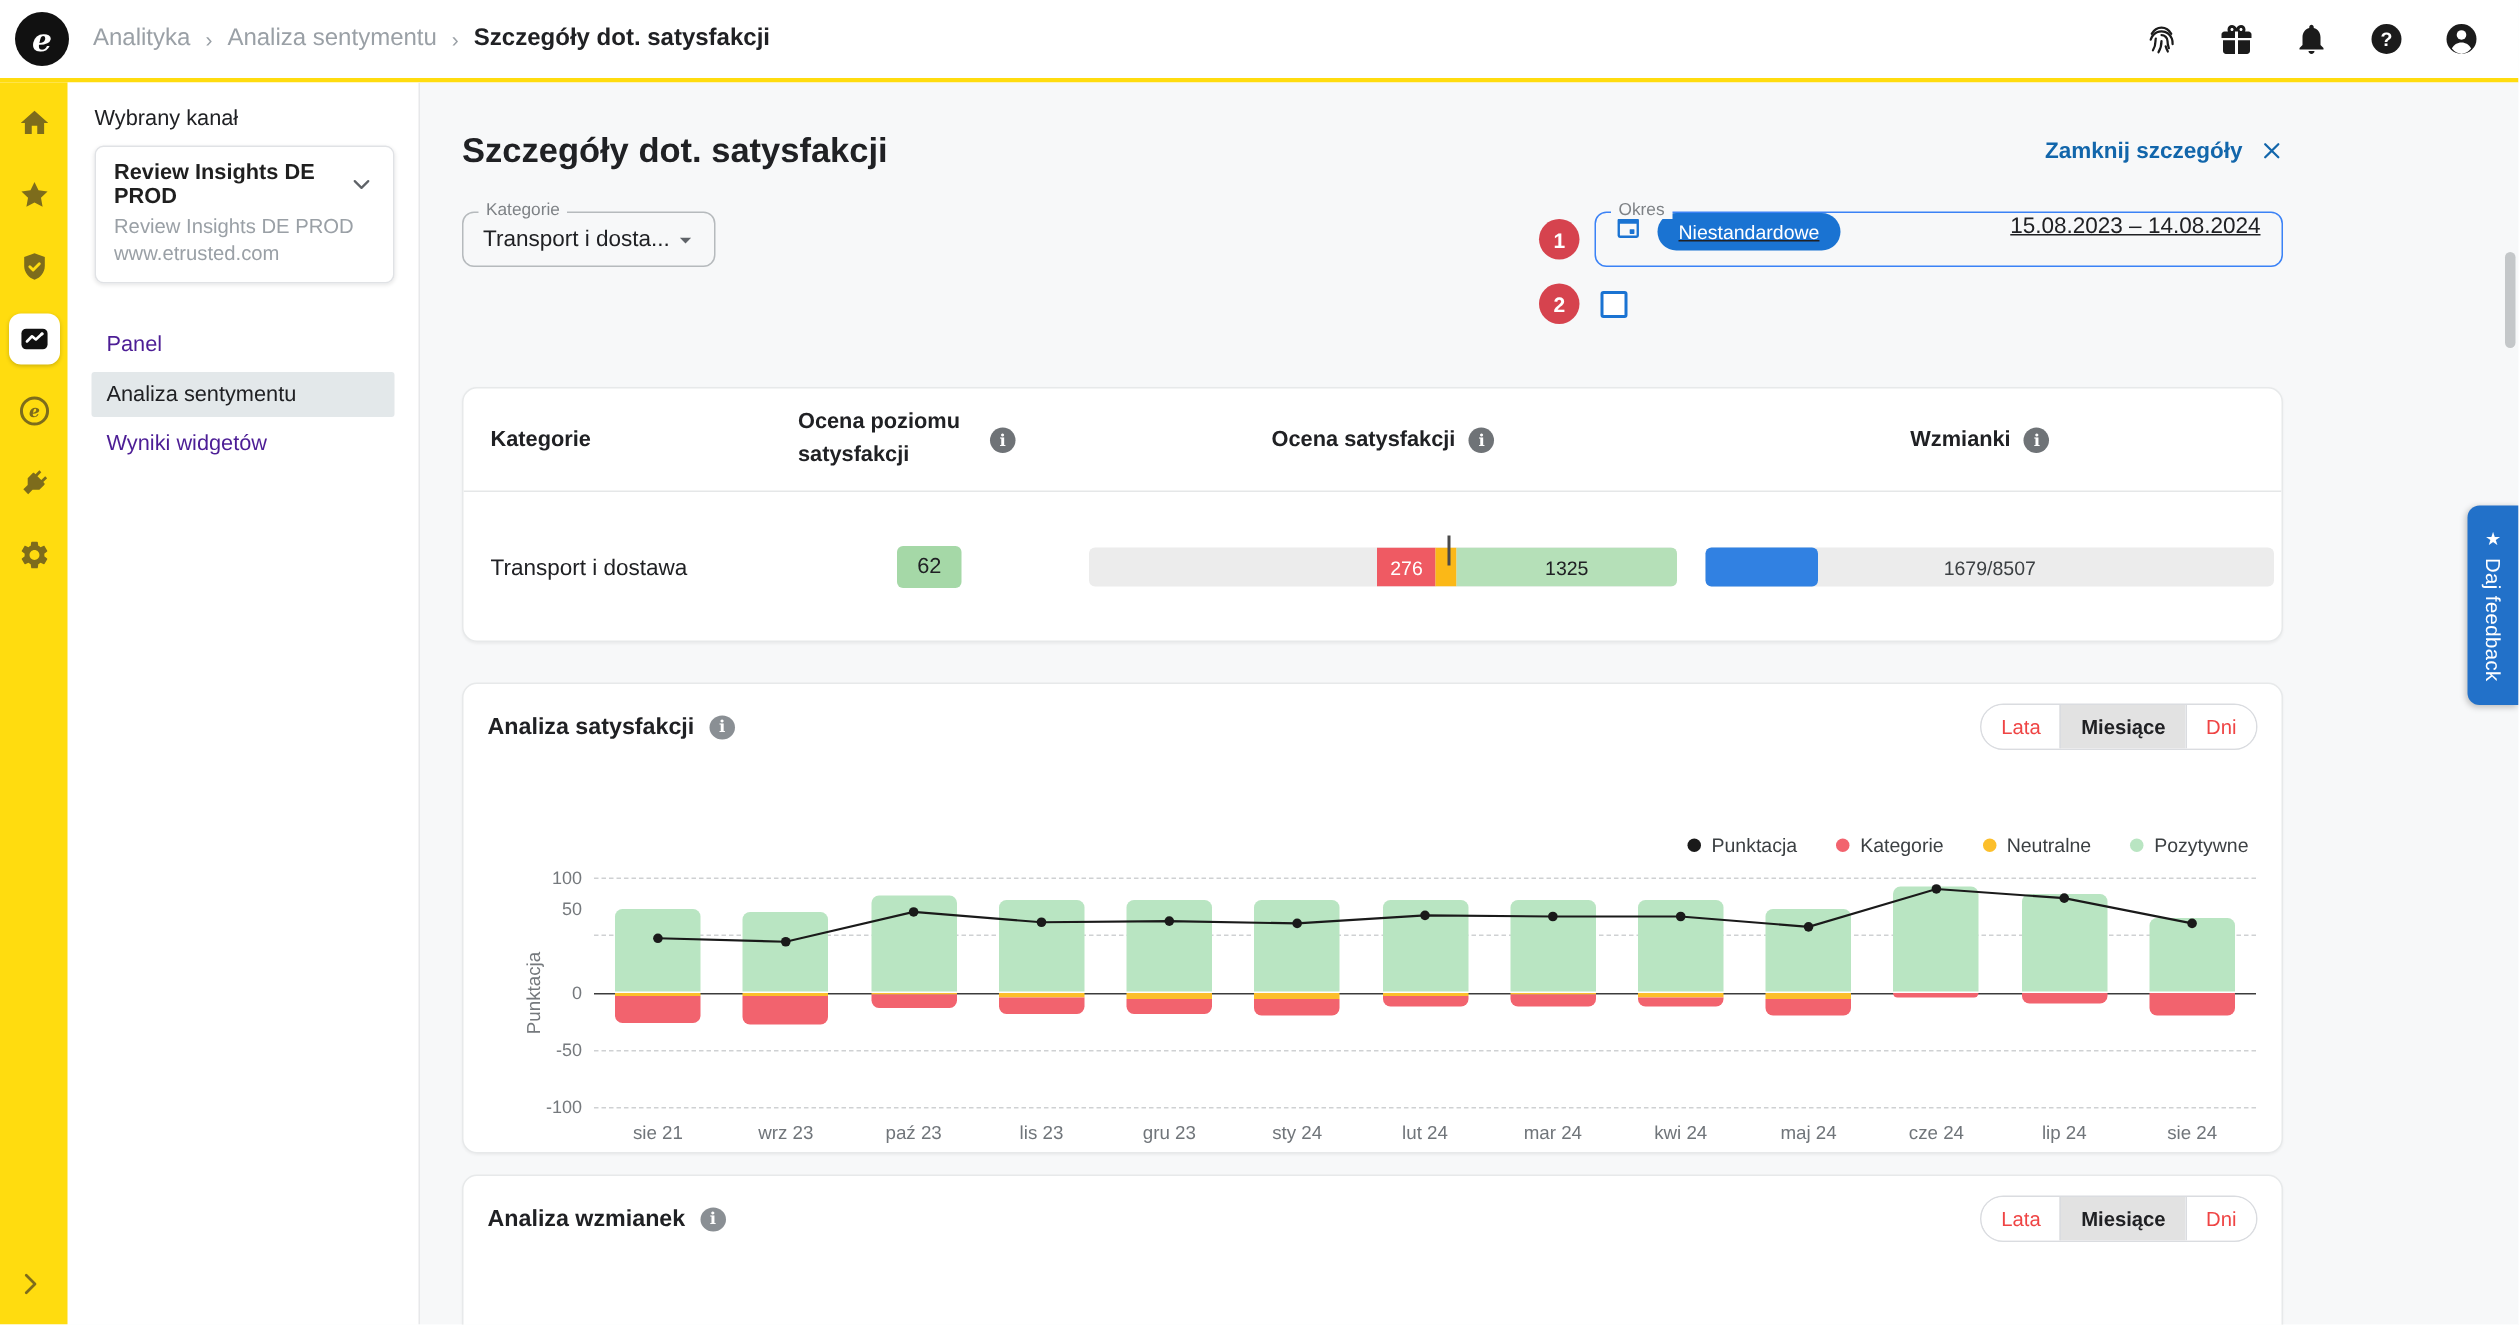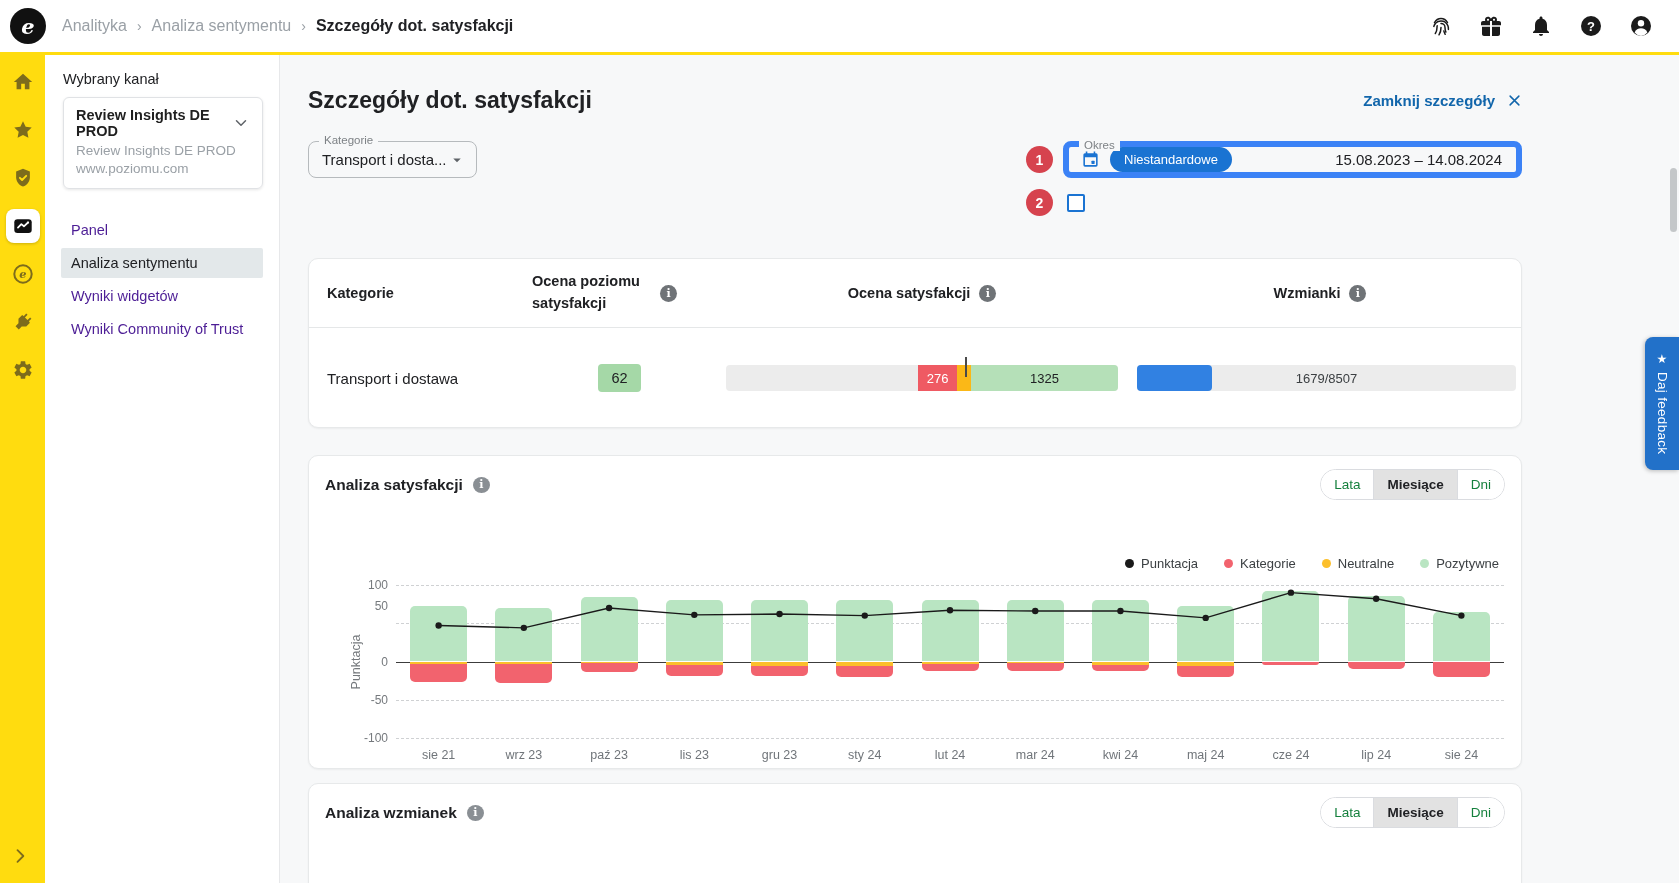--- a/index.html
+++ b/index.html
@@ -66,22 +66,22 @@
   .field-label { position:absolute; top:-8px; left:10px; background:#f7f8f9; padding:0 5px;
     font-size:11.5px; color:#7e8286; }
   .select-value { font-size:15px; color:#202124; flex:1; white-space:nowrap; overflow:hidden; }
   .select-caret { width:18px; height:18px; color:#5f6368; flex:0 0 18px; }
 
   .periods { display:flex; flex-direction:column; gap:11px; width:496px; }
   .period-row { display:flex; align-items:center; }
   .step-badge { width:27px; height:27px; border-radius:50%; background:#d6434e; color:#fff;
     font-size:14px; font-weight:bold; display:flex; align-items:center; justify-content:center;
     flex:0 0 27px; }
-  .fieldset { position:relative; height:37px; border:6px solid #3b82f6; border-radius:8px;
-    display:flex; align-items:center; padding:0 14px 0 12px; flex:1; }
+  .fieldset { position:relative; height:37px; border:1px solid #3b82f6; border-radius:8px;
+    display:flex; align-items:flex-start; padding:0 14px 0 12px; flex:1;text-decoration:underline; }
   .period-row.first .fieldset { margin-left:10px; }
   .checkbox { width:18px; height:18px; border:2px solid #1a73d2; border-radius:2px;
     margin:0 15px 0 14px; background:#fff; cursor:pointer; flex:0 0 18px; }
   .cal-icon { width:19px; height:19px; color:#1a73d2; margin-right:10px; cursor:pointer; flex:0 0 19px; }
   .cal-icon.disabled { color:#9aa0a6; }
   .pill { background:#1a73d2; color:#fff; font-size:13px; padding:5px 14px;
     border-radius:15px; cursor:pointer; white-space:nowrap; }
   .pill.disabled { background:#eff0f1; color:#b6b9bc; }
   .range-text { margin-left:auto; font-size:15px; color:#202124; cursor:pointer; white-space:nowrap; }
   .range-text.disabled { color:#b6b9bc; }
@@ -121,21 +121,21 @@
     justify-content:center; font-size:13px; color:#3c4043; }
 
   
   .chart-card { margin-top:27px; height:314px; overflow:hidden; }
   .card-head { display:flex; align-items:center; justify-content:space-between;
     padding:13px 16px 0 16px; }
   .card-title { display:flex; align-items:center; gap:10px; font-weight:bold; font-size:15.5px; }
   .card-title .info-icon { width:16px; height:16px; background:#8a8f94; }
   .toggle { display:flex; border:1px solid #dadce0; border-radius:16px; overflow:hidden;
     background:#fff; }
-  .seg-btn { padding:7px 13px; font-size:13.5px; color:#15803d; cursor:pointer;
+  .seg-btn { padding:7px 13px; font-size:13.5px; color:#ef4444; cursor:pointer;
     background:#fff; white-space:nowrap; }
   .seg-btn + .seg-btn { border-left:1px solid #dadce0; }
   .seg-btn.selected { background:#e2e2e2; color:#202124; font-weight:bold; }
 
   .legend { display:flex; justify-content:flex-end; gap:26px; margin-top:56px;
     padding-right:22px; font-size:13px; color:#3c4043; }
   .legend-item { display:flex; align-items:center; gap:7px; cursor:pointer; }
   .legend-dot { width:9px; height:9px; border-radius:50%; }
 
   .plot-wrap { position:relative; margin-top:14px; }
@@ -270,27 +270,26 @@
     <div class="sidebar">
       <div class="channel-label">Wybrany kanał</div>
       <div class="channel-card">
         <div class="channel-top">
           <span class="channel-name">Review Insights DE PROD</span>
           <svg class="channel-chevron" viewBox="0 0 24 24" fill="none" stroke="currentColor" stroke-width="2" stroke-linecap="round" stroke-linejoin="round">
               <path d="M6 9l6 6 6-6"></path>
             </svg>
         </div>
         <div class="channel-desc">Review Insights DE PROD</div>
-        <div class="channel-url">www.poziomu.com</div>
+        <div class="channel-url">www.etrusted.com</div>
       </div>
       <div class="nav">
           <div class="nav-item">Panel</div>
           <div class="nav-item active">Analiza sentymentu</div>
           <div class="nav-item">Wyniki widgetów</div>
-          <div class="nav-item">Wyniki Community of Trust</div>
         </div>
     </div>
 
     <div class="main">
       <div class="content">
 
         <div class="main-header">
           <div class="page-title">Szczegóły dot. satysfakcji</div>
           <div class="close-link">
             <span>Zamknij szczegóły</span>

